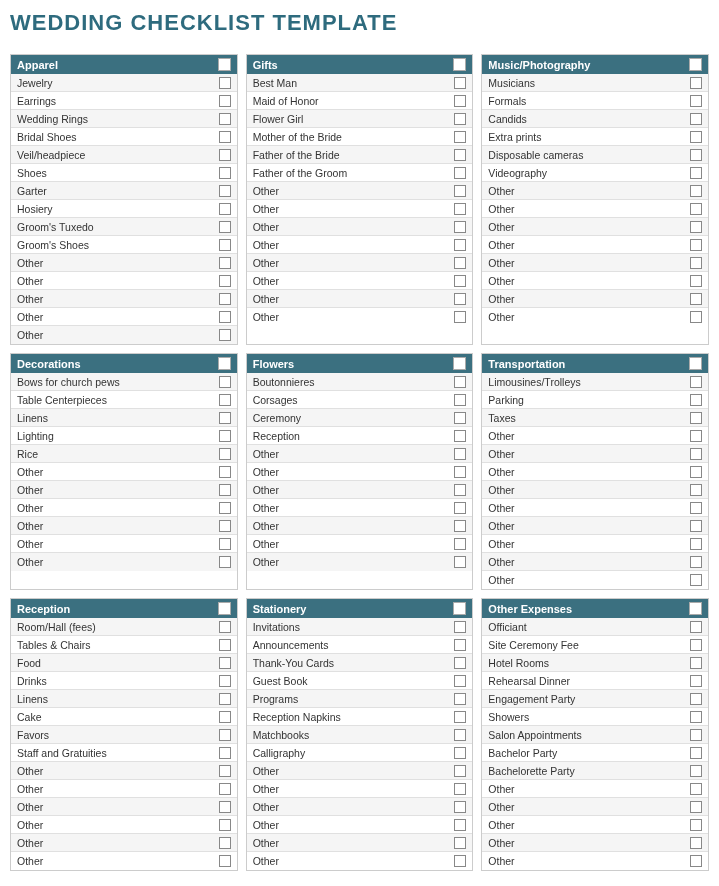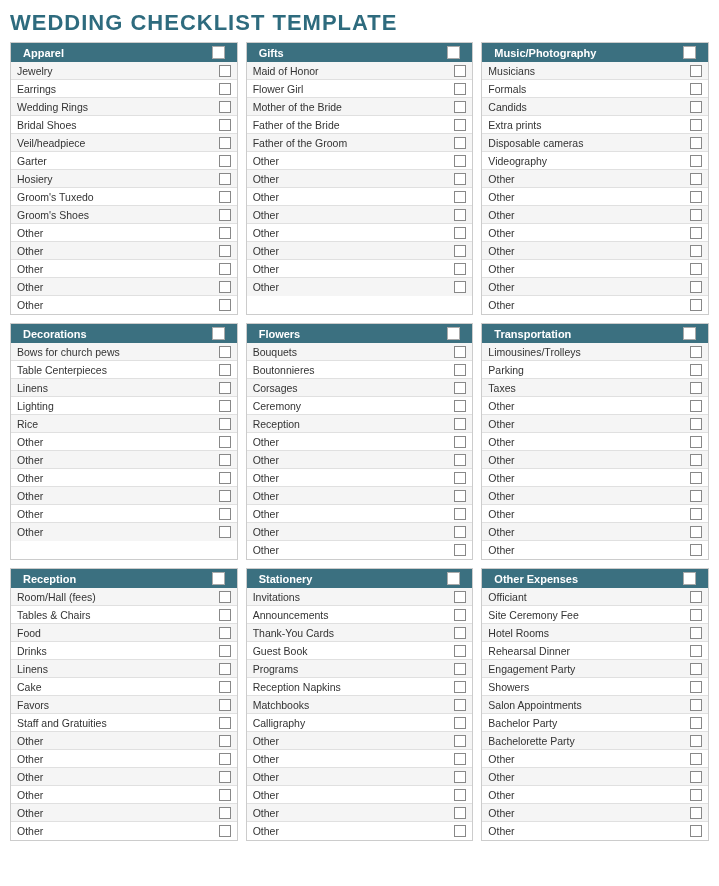--- a/index.html
+++ b/index.html
@@ -7,38 +7,38 @@
       font-family: Arial, sans-serif;
       font-size: 11px;
       background: #fff;
       padding: 10px;
       width: 719px;
     }
     h1 {
       font-size: 22px;
       font-weight: bold;
       color: #2e6b7e;
-      margin-bottom: 6px;
+      margin-bottom: 18px;
       letter-spacing: 1px;
     }
     .grid-3 {
       display: grid;
       grid-template-columns: 1fr 1fr 1fr;
       gap: 8px;
       margin-bottom: 8px;
     }
     .section {
       border: 1px solid #ccc;
     }
     .section-header {
       background-color: #3b7080;
       color: #fff;
       font-weight: bold;
       font-size: 11px;
-      padding: 3px 12px;
+      padding: 3px 6px;
       display: flex;
       justify-content: space-between;
       align-items: center;
     }
     .section-header .header-checkbox {
       width: 13px;
       height: 13px;
       border: 1px solid #aaa;
       background: #fff;
       display: inline-block;
@@ -97,20 +97,24 @@
         </div>
         <div class="section-row">
           <span class="row-label">Bridal Shoes</span>
           <span class="row-checkbox"></span>
         </div>
         <div class="section-row">
           <span class="row-label">Veil/headpiece</span>
           <span class="row-checkbox"></span>
         </div>
         <div class="section-row">
+          <span class="row-label">Shoes</span>
+          <span class="row-checkbox"></span>
+        </div>
+        <div class="section-row">
           <span class="row-label">Garter</span>
           <span class="row-checkbox"></span>
         </div>
         <div class="section-row">
           <span class="row-label">Hosiery</span>
           <span class="row-checkbox"></span>
         </div>
         <div class="section-row">
           <span class="row-label">Groom's Tuxedo</span>
           <span class="row-checkbox"></span>
@@ -137,20 +141,24 @@
         </div>
         <div class="section-row">
           <span class="row-label">Other</span>
           <span class="row-checkbox"></span>
         </div>
       </div>
       <div class="section">
         <div class="section-header">
           <span>Gifts</span>
           <span class="header-checkbox"></span>
+        </div>
+        <div class="section-row">
+          <span class="row-label">Best Man</span>
+          <span class="row-checkbox"></span>
         </div>
         <div class="section-row">
           <span class="row-label">Maid of Honor</span>
           <span class="row-checkbox"></span>
         </div>
         <div class="section-row">
           <span class="row-label">Flower Girl</span>
           <span class="row-checkbox"></span>
         </div>
         <div class="section-row">
@@ -309,24 +317,20 @@
         </div>
         <div class="section-row">
           <span class="row-label">Other</span>
           <span class="row-checkbox"></span>
         </div>
       </div>
       <div class="section">
         <div class="section-header">
           <span>Flowers</span>
           <span class="header-checkbox"></span>
-        </div>
-        <div class="section-row">
-          <span class="row-label">Bouquets</span>
-          <span class="row-checkbox"></span>
         </div>
         <div class="section-row">
           <span class="row-label">Boutonnieres</span>
           <span class="row-checkbox"></span>
         </div>
         <div class="section-row">
           <span class="row-label">Corsages</span>
           <span class="row-checkbox"></span>
         </div>
         <div class="section-row">

